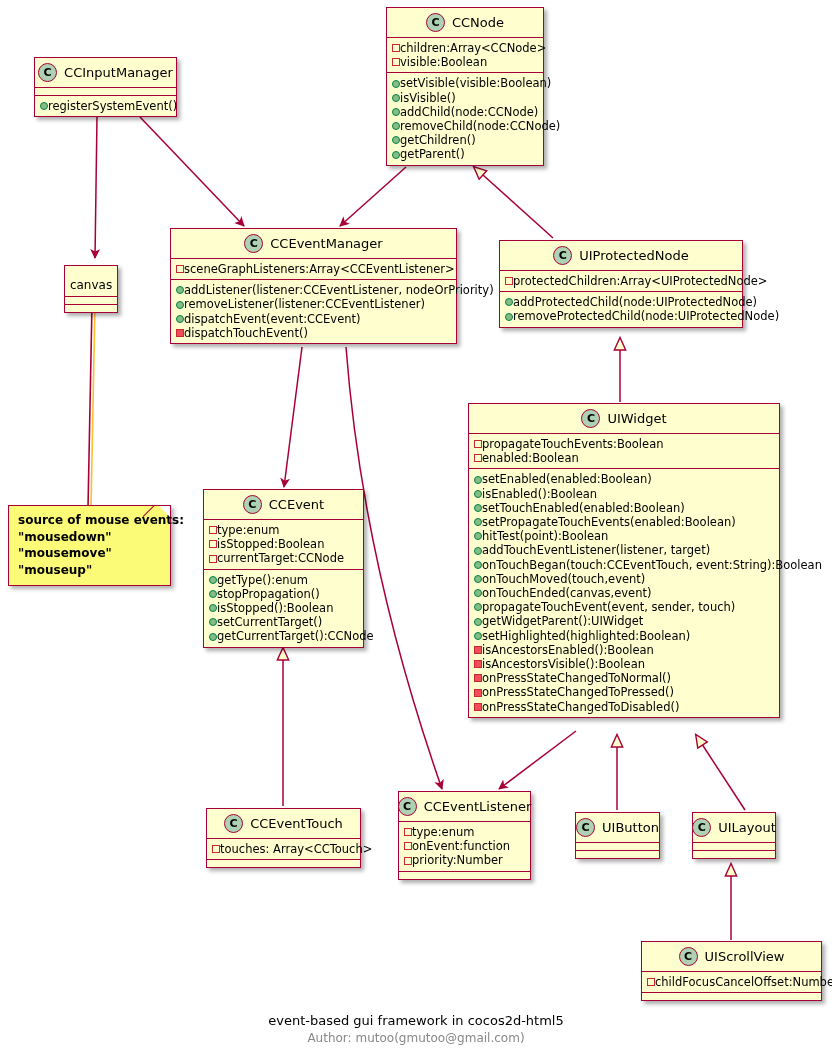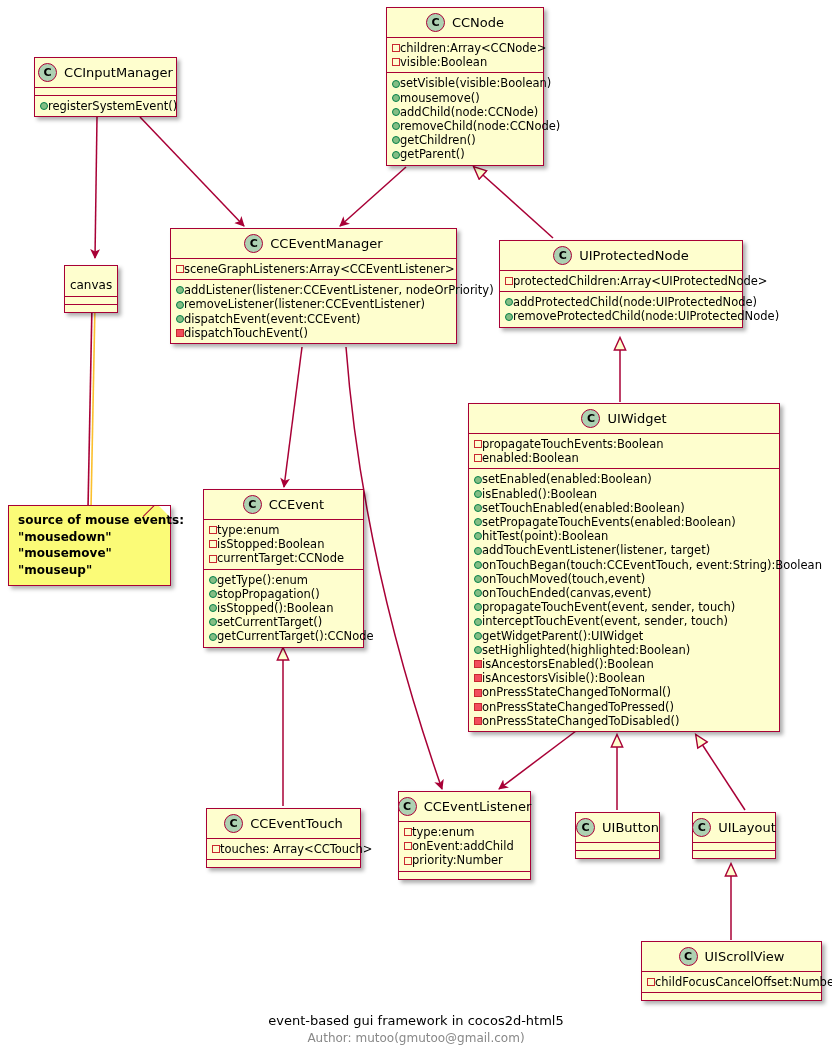--- a/index.html
+++ b/index.html
@@ -205,21 +205,21 @@
         <span>visible:Boolean</span>
       </div>
     </div>
     <div class="uml-sep uml-compartment">
       <div class="member">
         <span class="vis pub-method"></span>
         <span>setVisible(visible:Boolean)</span>
       </div>
       <div class="member">
         <span class="vis pub-method"></span>
-        <span>mousemove()</span>
+        <span>isVisible()</span>
       </div>
       <div class="member">
         <span class="vis pub-method"></span>
         <span>addChild(node:CCNode)</span>
       </div>
       <div class="member">
         <span class="vis pub-method"></span>
         <span>removeChild(node:CCNode)</span>
       </div>
       <div class="member">
@@ -360,24 +360,20 @@
       <div class="member">
           <span class="vis pub-method"></span>
           <span>onTouchEnded(canvas,event)</span>
         </div>
       <div class="member">
           <span class="vis pub-method"></span>
           <span>propagateTouchEvent(event, sender, touch)</span>
         </div>
       <div class="member">
           <span class="vis pub-method"></span>
-          <span>interceptTouchEvent(event, sender, touch)</span>
-        </div>
-      <div class="member">
-          <span class="vis pub-method"></span>
           <span>getWidgetParent():UIWidget</span>
         </div>
       <div class="member">
           <span class="vis pub-method"></span>
           <span>setHighlighted(highlighted:Boolean)</span>
         </div>
       <div class="member">
           <span class="vis priv-method"></span>
           <span>isAncestorsEnabled():Boolean</span>
         </div>
@@ -462,21 +458,21 @@
       <span class="class-badge">C</span>
       <span>CCEventListener</span>
     </div>
     <div class="uml-sep uml-compartment">
       <div class="member">
           <span class="vis field-private"></span>
           <span>type:enum</span>
         </div>
       <div class="member">
           <span class="vis field-private"></span>
-          <span>onEvent:addChild</span>
+          <span>onEvent:function</span>
         </div>
       <div class="member">
           <span class="vis field-private"></span>
           <span>priority:Number</span>
         </div>
     </div>
     <div class="uml-sep uml-compartment empty"></div>
   </div>
 
   <div class="uml-class" style="left:575px; top:812px; width:85px;">

